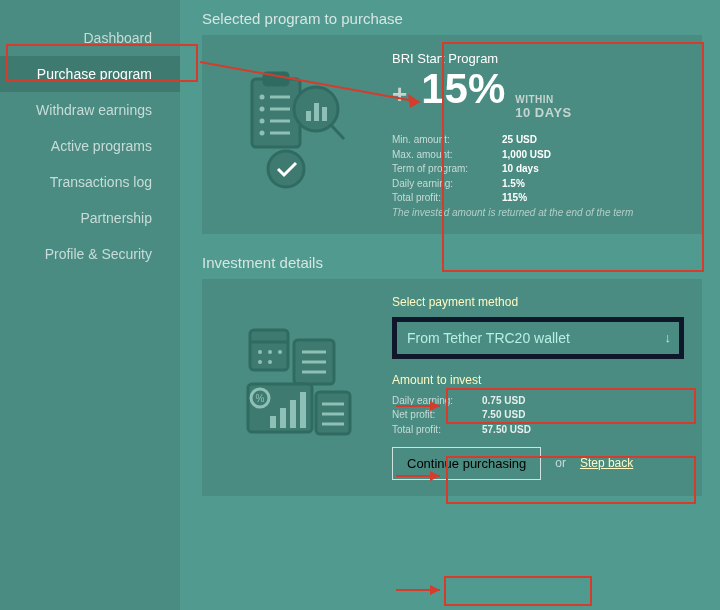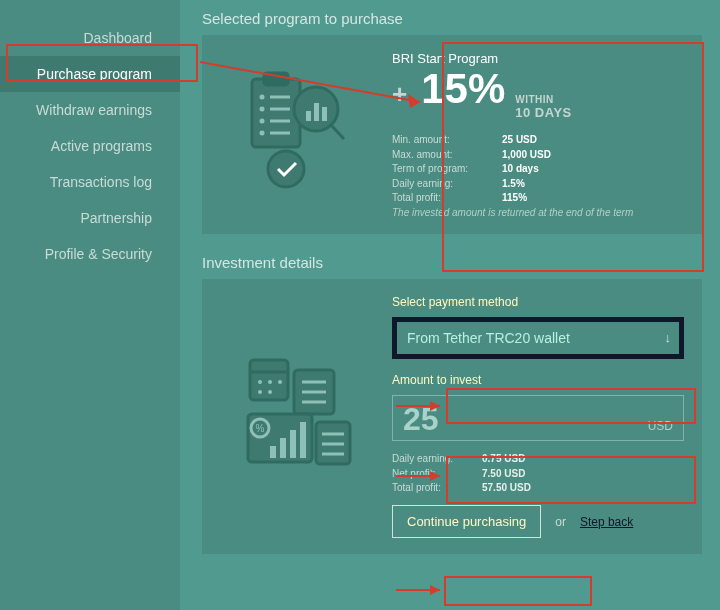--- a/index.html
+++ b/index.html
@@ -103,27 +103,27 @@
   .amount-big { font-size: 32px; font-weight: 800; color: #a8d2ca; line-height: 1.2; }
   .amount-ccy { font-size: 12px; color: #b4cfc9; }
 
   .stat-row.det .stat-label { width: 90px; }
   .stat-row.det .stat-val { color: #e6efec; font-weight: 600; }
 
   .actions { display: flex; align-items: center; gap: 14px; margin-top: 12px; }
   .btn-continue {
     border: 1px solid #cfe3df;
     padding: 8px 14px;
-    color: #fef9c3;
+    color: #000000;
     font-size: 13px;
     background: transparent;
     cursor: pointer;
   }
   .or-text { font-size: 12px; color: #c8dcd8; }
-  .link-back { font-size: 12px; color: #0f172a; text-decoration: underline; cursor: pointer; text-align: right; }
+  .link-back { font-size: 12px; color: #fef9c3; text-decoration: underline; cursor: pointer; text-align: right; }
 
   
   .ann-box { position: absolute; border: 2px solid #d53c2b; pointer-events: none; }
   .arrow { position: absolute; pointer-events: none; }
   .arrow line { stroke: #d53c2b; stroke-width: 2; }
   .arrow polygon { fill: #d53c2b; }
 
   svg.illus { width: 130px; height: 130px; }
 </style>
 </head>
@@ -232,24 +232,20 @@
           </g>
         </svg>
       </div>
       <div class="panel-content">
         <div class="field-label">Select payment method</div>
         <div class="select-box">
           <span>From Tether TRC20 wallet</span>
           <span class="chev">↓</span>
         </div>
         <div class="field-label" style="margin-top:14px">Amount to invest</div>
-        <div class="amount-box">
-          <span class="amount-big">25</span>
-          <span class="amount-ccy">USD</span>
-        </div>
         <div class="stat-row det">
             <span class="stat-label">Daily earning:</span>
             <span class="stat-val">0.75 USD</span>
           </div>
         <div class="stat-row det">
             <span class="stat-label">Net profit:</span>
             <span class="stat-val">7.50 USD</span>
           </div>
         <div class="stat-row det">
             <span class="stat-label">Total profit:</span>

